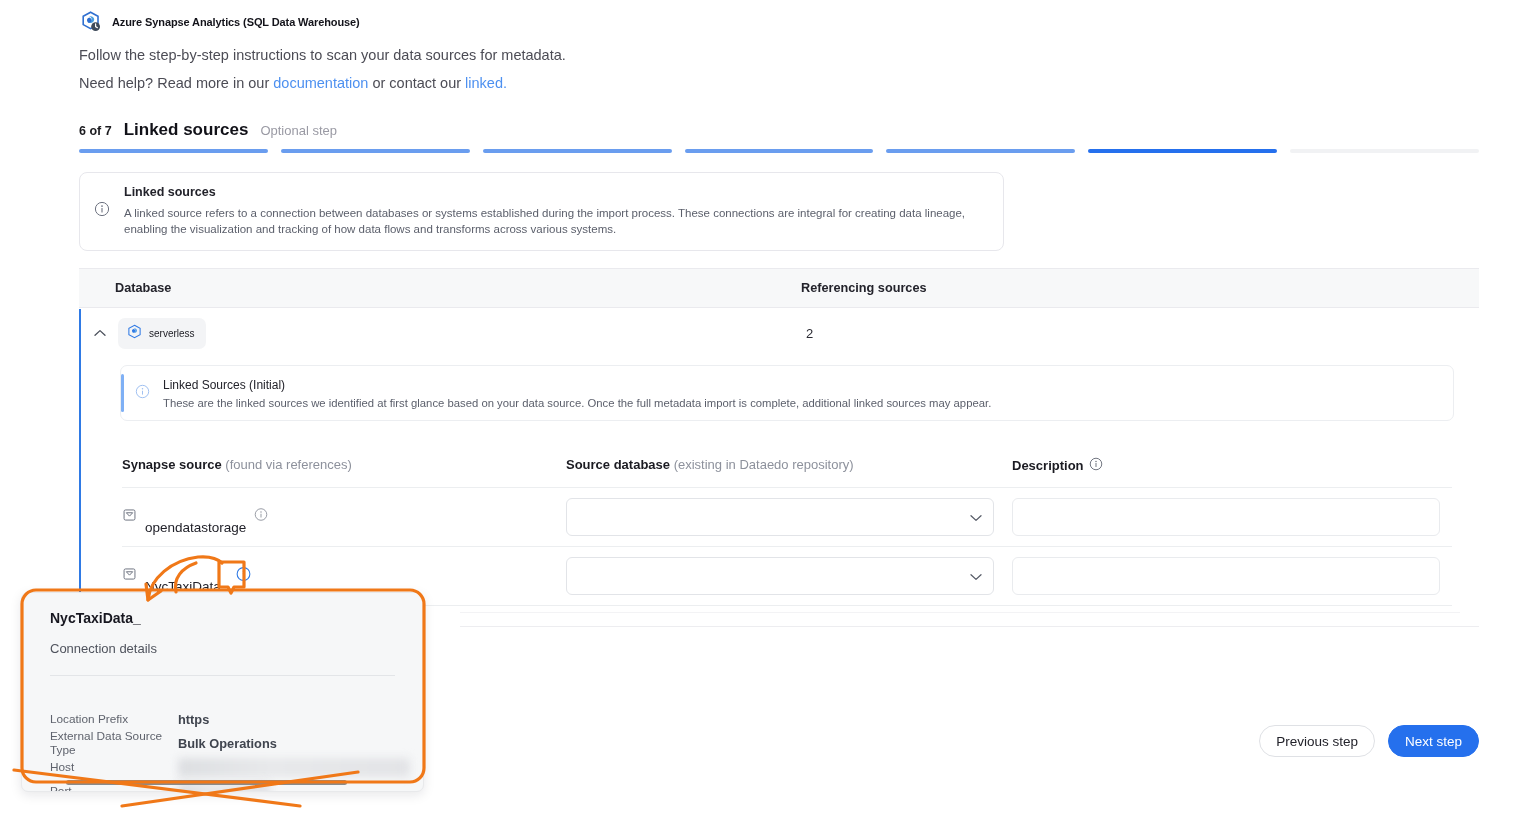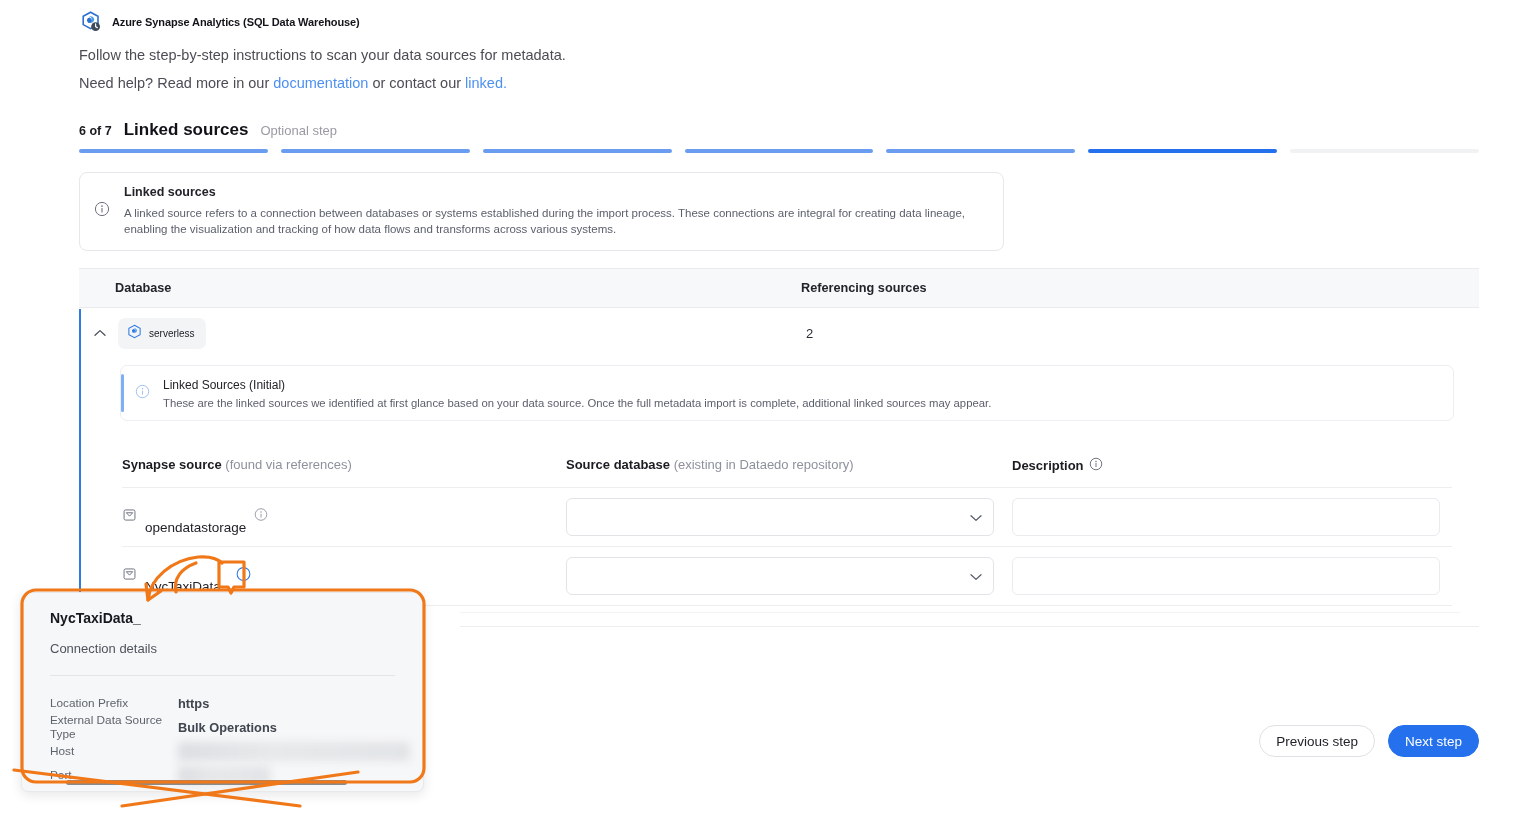--- a/index.html
+++ b/index.html
@@ -110,21 +110,21 @@
 
   
   .tip {
     position: absolute; left: 21px; top: 592px; width: 403px; height: 200px;
     background: #f6f7f8; border: 1px solid #e8e9eb; border-radius: 7px;
     box-shadow: 0 3px 12px rgba(15,20,40,.10); overflow: hidden;
   }
   .tip-title { position: absolute; left: 28px; top: 17px; font-size: 14px; font-weight: 700; color: #171720; }
   .tip-sub { position: absolute; left: 28px; top: 48px; font-size: 13px; color: #4f535d; }
   .tip-div { position: absolute; left: 28px; top: 82px; width: 345px; height: 1px; background: #e3e5e8; }
-  .tip-grid { position: absolute; left: 28px; top: 98px; width: 360px; }
+  .tip-grid { position: absolute; left: 28px; top: 114px; width: 360px; }
   .tip-r { display: flex; align-items: center; height: 24px; }
   .tip-k { font-size: 11.8px; color: #5f636d; width: 128px; flex: none; }
   .tip-v { font-size: 12.8px; font-weight: 700; color: #40454f; }
   .blur { height: 19px; border-radius: 2px; filter: blur(4px);
           background: linear-gradient(90deg,#dcdee1 0%, #e7e8ea 40%, #e2e3e6 100%); }
   .blur.host { width: 238px; }
   .blur.port { width: 92px; }
   .tip-scroll { position: absolute; left: 44px; bottom: 6px; width: 281px; height: 5px; background: #8a8a8a; border-radius: 3px; cursor: pointer; }
 
   

